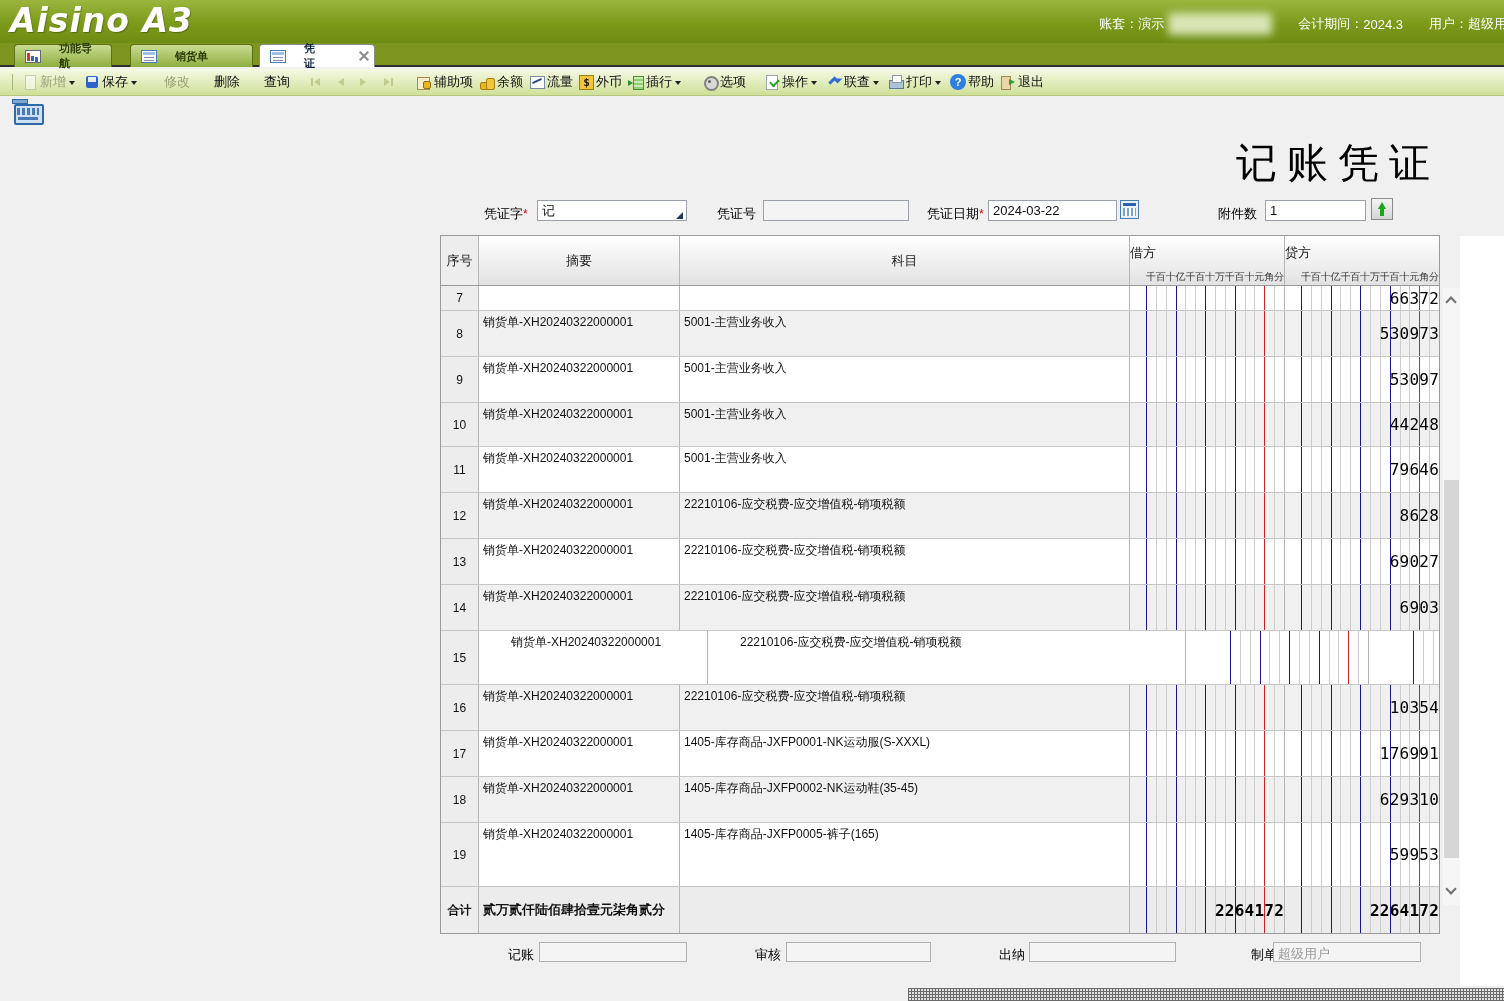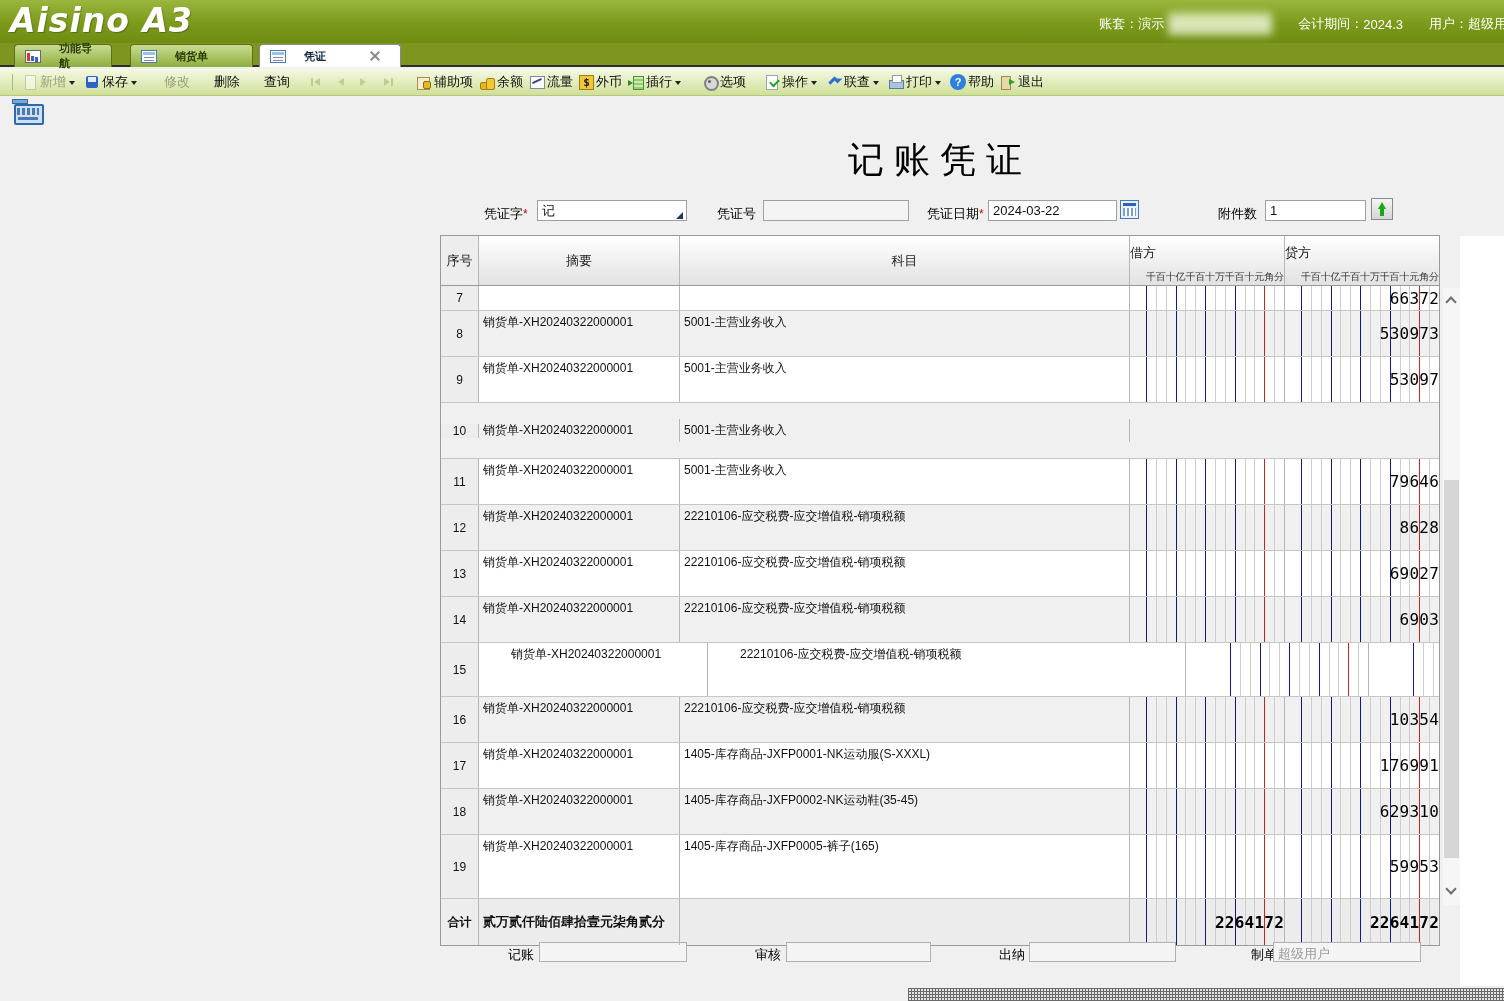--- a/index.html
+++ b/index.html
@@ -87,22 +87,22 @@
 
   
   .kbd{position:absolute;left:14px;top:104px;width:30px;height:21px;background:#cfe0f0;
        border:2px solid #2f6aa8;border-radius:2px;}
   .kbd::before{content:"";position:absolute;left:1px;top:2px;width:22px;height:7px;
        background:repeating-linear-gradient(90deg,#4a7ab5 0 3px,transparent 3px 5px);}
   .kbd::after{content:"";position:absolute;left:2px;top:11px;width:20px;height:3px;background:#4a7ab5;}
   .kbd-tab{position:absolute;left:12px;top:99px;width:16px;height:5px;background:#7aa8cf;border:1px solid #2f6aa8;}
 
   
-  .vtitle{position:absolute;left:440px;top:136px;width:1000px;text-align:center;
-          font-family:"DejaVu Serif","Liberation Serif",serif;font-size:36px;color:#000;letter-spacing:10px;}
+  .vtitle{position:absolute;left:440px;top:136px;width:1000px;text-align:right;
+          font-family:"DejaVu Serif","Liberation Serif",serif;font-size:41px;color:#000;letter-spacing:10px;}
 
   .flabel{position:absolute;font-size:13px;color:#000;white-space:nowrap;}
   .req{color:#d00000;font-size:12px;}
   .fin{position:absolute;height:21px;border:1px solid #9aa0a8;background:#fff;font-size:13px;
        padding:2px 4px;line-height:16px;overflow:hidden;white-space:nowrap;}
   .fin.empty{background:#f4f4f4;}
   .combo-corner{position:absolute;right:1px;bottom:1px;width:0;height:0;
        border-left:7px solid transparent;border-bottom:7px solid #1a3a5c;}
   .calbtn{position:absolute;left:1120px;top:200px;width:19px;height:19px;background:#e8f0f8;border:1px solid #4a7ab5;}
   .calbtn::before{content:"";position:absolute;left:2px;top:2px;width:13px;height:3px;background:#2f62b0;}
@@ -188,21 +188,21 @@
 
 <div class="tabbar" id="tabbar">
     <div class="tab" style="left: 14px; width: 98px;">
       <span class="ti ti-chart"></span>
       <span>功能导航</span>
     </div>
     <div class="tab" style="left: 130px; width: 123px;">
       <span class="ti ti-form"></span>
       <span>销货单</span>
     </div>
-    <div class="tab active" style="left: 259px; width: 142px;">
+    <div class="tab active" style="left: 259px; width: 116px;">
       <span class="ti ti-form"></span>
       <span>凭证</span>
       <span class="tclose"></span>
     </div>
   </div>
 
 <div class="toolbar" id="toolbar">
     <span class="tsep"></span>
     <div class="tbtn disabled">
       <span class="icn i-new"></span>
@@ -396,21 +396,21 @@
         <div class="agrid">
           <span class="amtnum"></span>
         </div>
       </div>
       <div class="cell c-amt">
         <div class="agrid">
           <span class="amtnum">53097</span>
         </div>
       </div>
     </div>
-    <div class="trow row-gray" style="height: 56px; align-items: center;">
+    <div class="trow row-gray" style="height: 44px;">
       <div class="cell c-seq">10</div>
       <div class="cell c-sum">销货单-XH20240322000001</div>
       <div class="cell c-acct">5001-主营业务收入</div>
       <div class="cell c-amt">
         <div class="agrid">
           <span class="amtnum"></span>
         </div>
       </div>
       <div class="cell c-amt">
         <div class="agrid">

